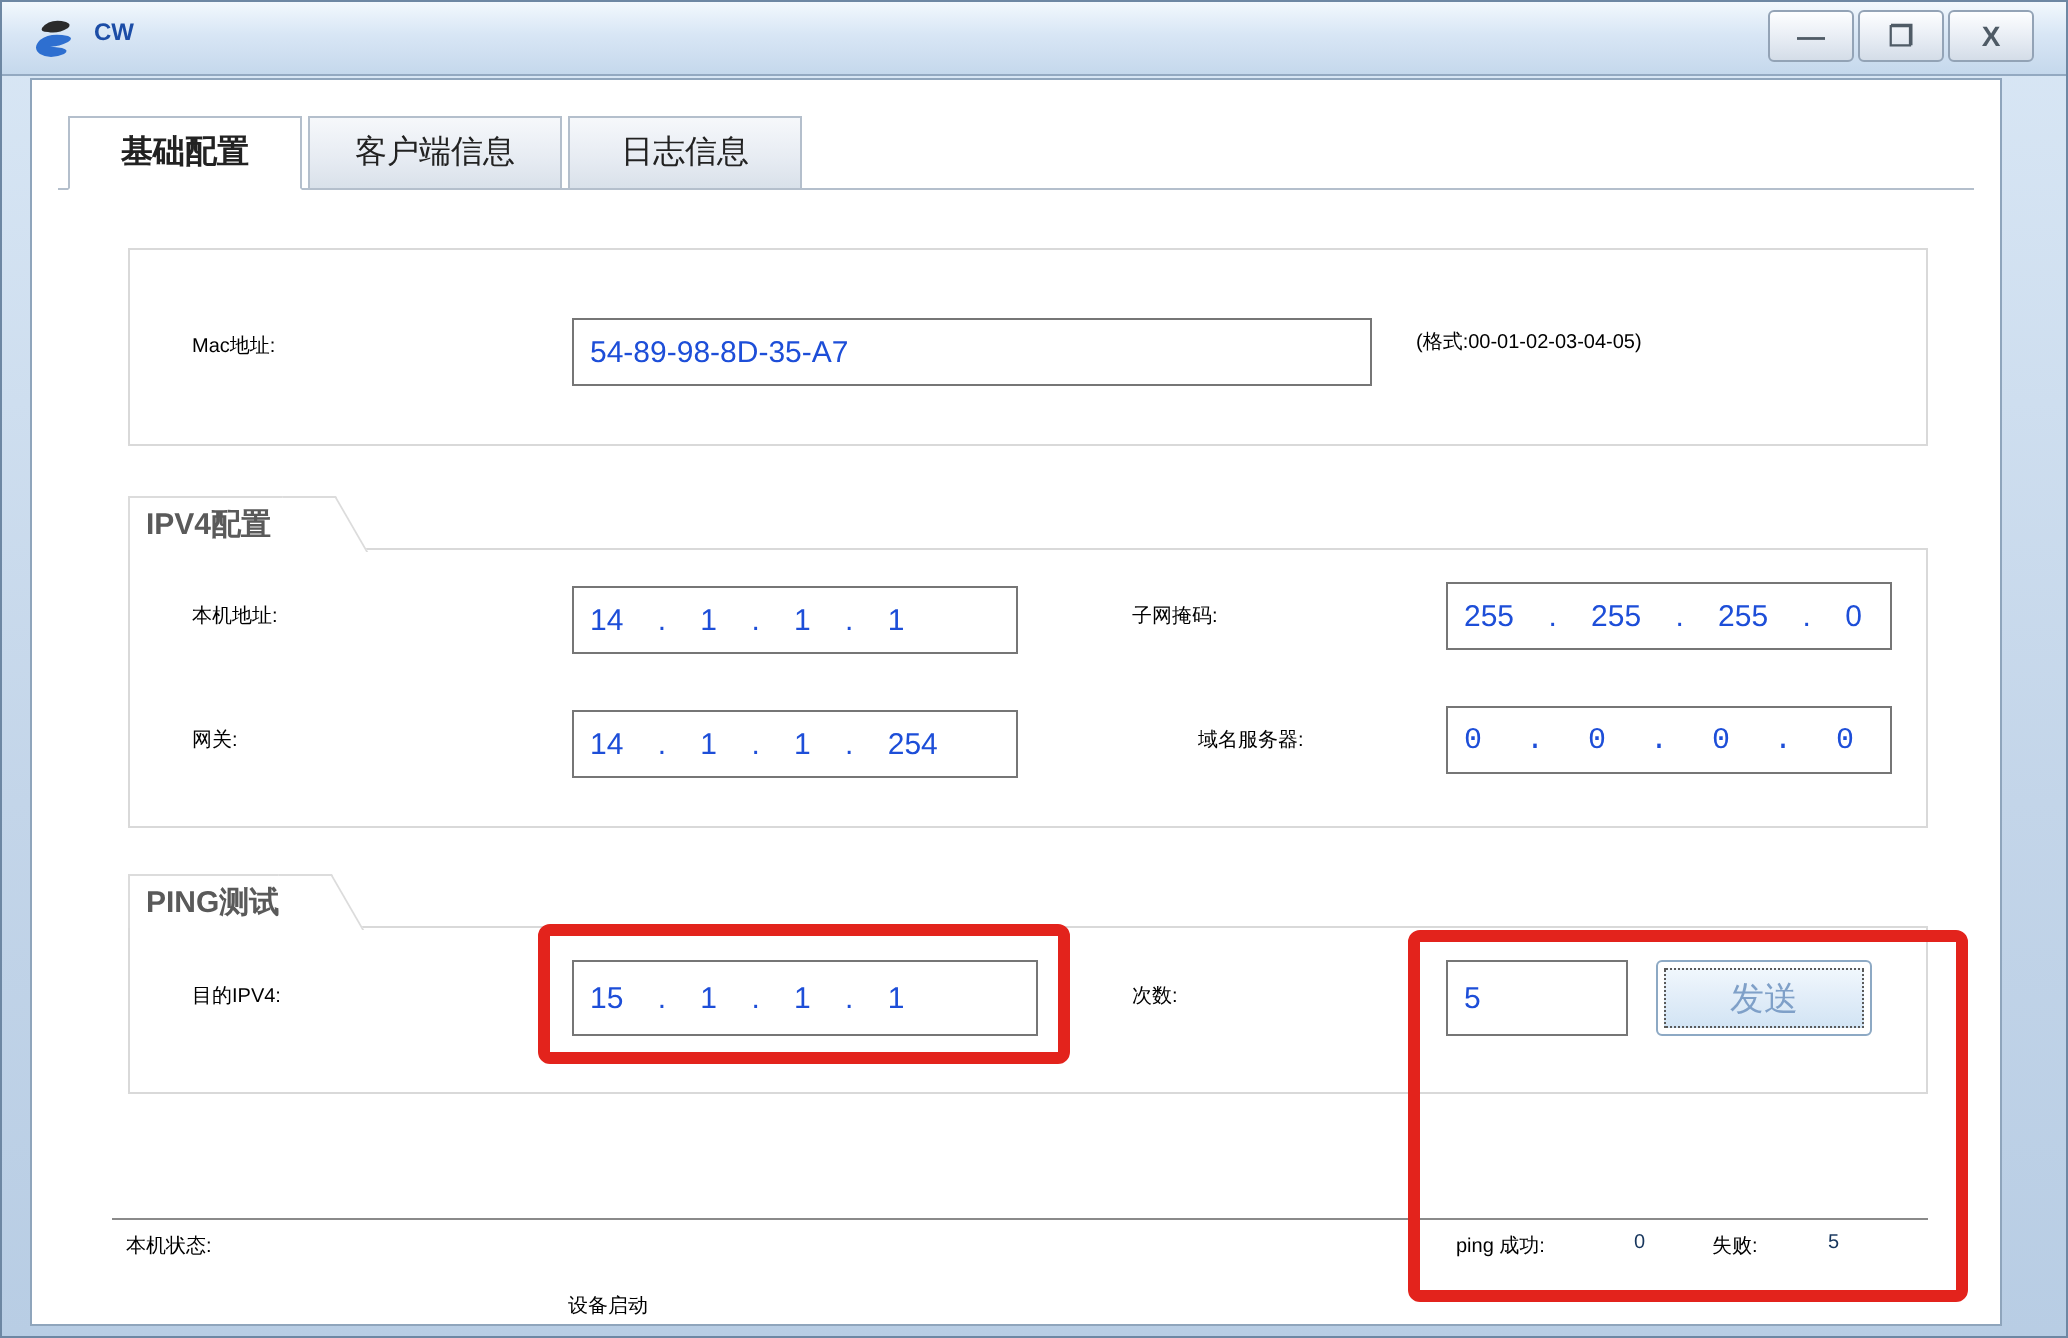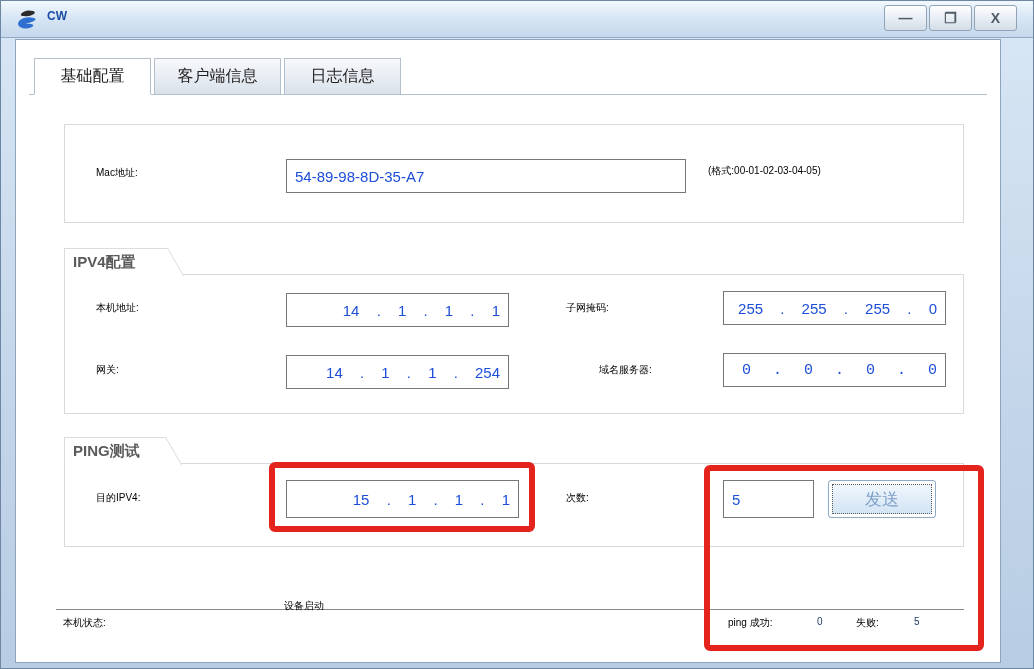--- a/index.html
+++ b/index.html
@@ -62,21 +62,21 @@
     transform:skewX(30deg); z-index:-1;
   }
 
   .lbl { position:absolute; font-size:10px; color:#000; white-space:nowrap; }
 
   .tbox {
     position:absolute; height:34px; border:1px solid #767676; background:#fff;
     font-family:"Liberation Sans", sans-serif; font-size:15px; color:#1d4ed8;
     padding:0 8px; outline:none;
   }
-  .ipfield { text-align:right; word-spacing:13px; }
+  .ipfield { text-align:left; word-spacing:13px; }
 
   .send-btn {
     position:absolute; left:827px; top:479px; width:108px; height:38px;
     border:1px solid #8da9c4; border-radius:3px;
     background:linear-gradient(180deg,#f4fafe 0%,#e3eef9 45%,#cfe2f3 100%);
     font-size:17px; color:#7fa0c8; cursor:default;
     box-shadow:inset 0 0 0 3px #fff;
     outline:1px dotted #5a5a5a; outline-offset:-5px;
   }
 
@@ -107,21 +107,21 @@
     <span class="win-title">CW</span>
     <div class="win-controls">
       <div class="win-btn">—</div>
       <div class="win-btn">❐</div>
       <div class="win-btn">X</div>
     </div>
   </div>
 
   <div class="content"></div>
 
-  <div class="tab active" style="left:33px; width:117px;">基础配置</div>
+  <div class="tab active" style="left:33px; width:117px;font-weight:bold;">基础配置</div>
   <div class="tab" style="left:153px; width:127px;">客户端信息</div>
   <div class="tab" style="left:283px; width:117px;">日志信息</div>
   <div class="tabline"></div>
 
   <div class="gbox" style="left:63px; top:123px; width:900px; height:99px;"></div>
   <span class="lbl" style="left:95px; top:165px;">Mac地址:</span>
   <input class="tbox" style="left: 285px; top: 158px; width: 400px;" value="54-89-98-8D-35-A7">
   <span class="lbl" style="left:707px; top:163px;">(格式:00-01-02-03-04-05)</span>
 
   <div class="gbox" style="left:63px; top:273px; width:900px; height:140px;"></div>
@@ -145,19 +145,19 @@
 
   <span class="lbl" style="left:565px; top:490px;">次数:</span>
   <input class="tbox" style="left: 722px; top: 479px; width: 91px; height: 38px;" value="5">
   <button class="send-btn">发送</button>
 
   <div class="anno anno-dest"></div>
   <div class="anno anno-send"></div>
 
   <div class="status-sep"></div>
   <span class="lbl" style="left:62px; top:615px;">本机状态:</span>
-  <span class="lbl" style="left:283px; top:598px;">设备启动</span>
+  <span class="lbl" style="left:283px; top:645px;">设备启动</span>
   <span class="lbl" style="left:727px; top:615px;">ping 成功:</span>
   <span class="lbl status-val" style="left:816px; top:615px;">0</span>
   <span class="lbl" style="left:855px; top:615px;">失败:</span>
   <span class="lbl status-val" style="left:913px; top:615px;">5</span>
 
 </div>
 
 </body></html>

